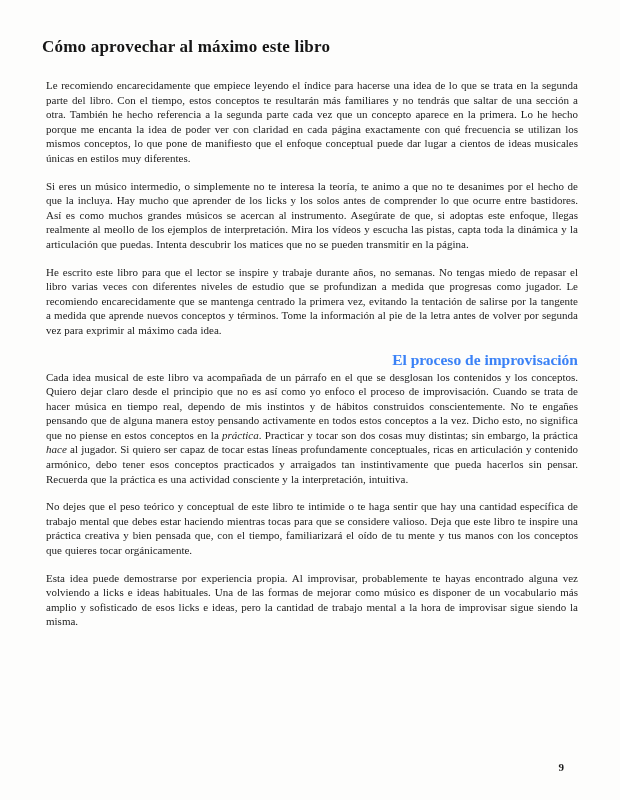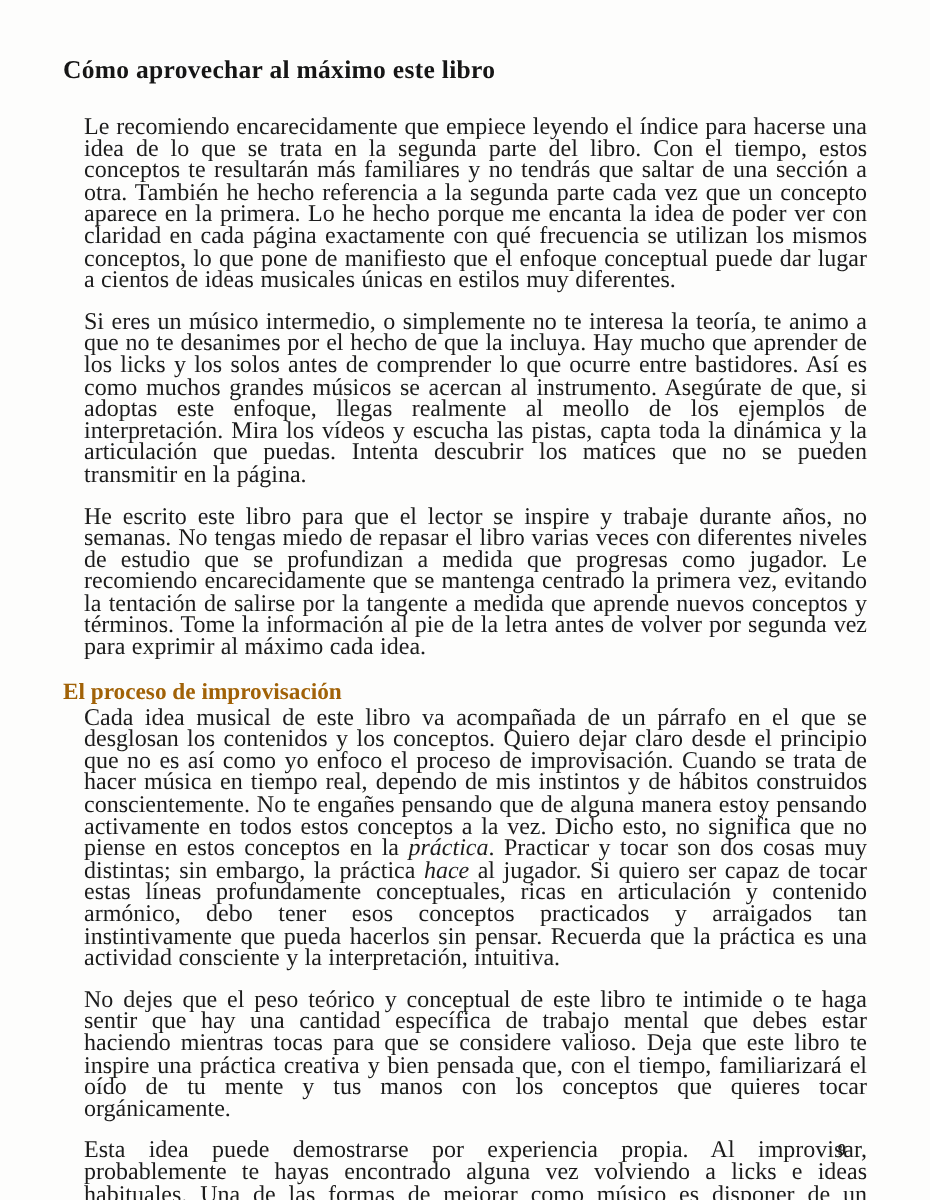--- a/index.html
+++ b/index.html
@@ -28,27 +28,28 @@
     font-weight: bold;
     margin: 0 0 21px 0;
     letter-spacing: 0.2px;
     color: #161616;
   }
   h2.subsection-heading {
     font-size: 15.5px;
     line-height: 18px;
     font-weight: bold;
     margin: 1px 0 1px 0;
-    color: #a16207;
+    color: #3b82f6;
+    text-align: right;
   }
   p.body-paragraph {
-    font-size: 16px;
+    font-size: 11px;
     line-height: 14.6px;
     text-align: justify;
-    margin: 0 0 13px 14px;
+    margin: 0 0 13px 4px;
     word-spacing: 0.3px;
   }
   p.body-paragraph i {
   }
   .page-number {
     position: absolute;
     top: 761px;
     right: 56px;
     font-size: 11px;
     font-weight: bold;

